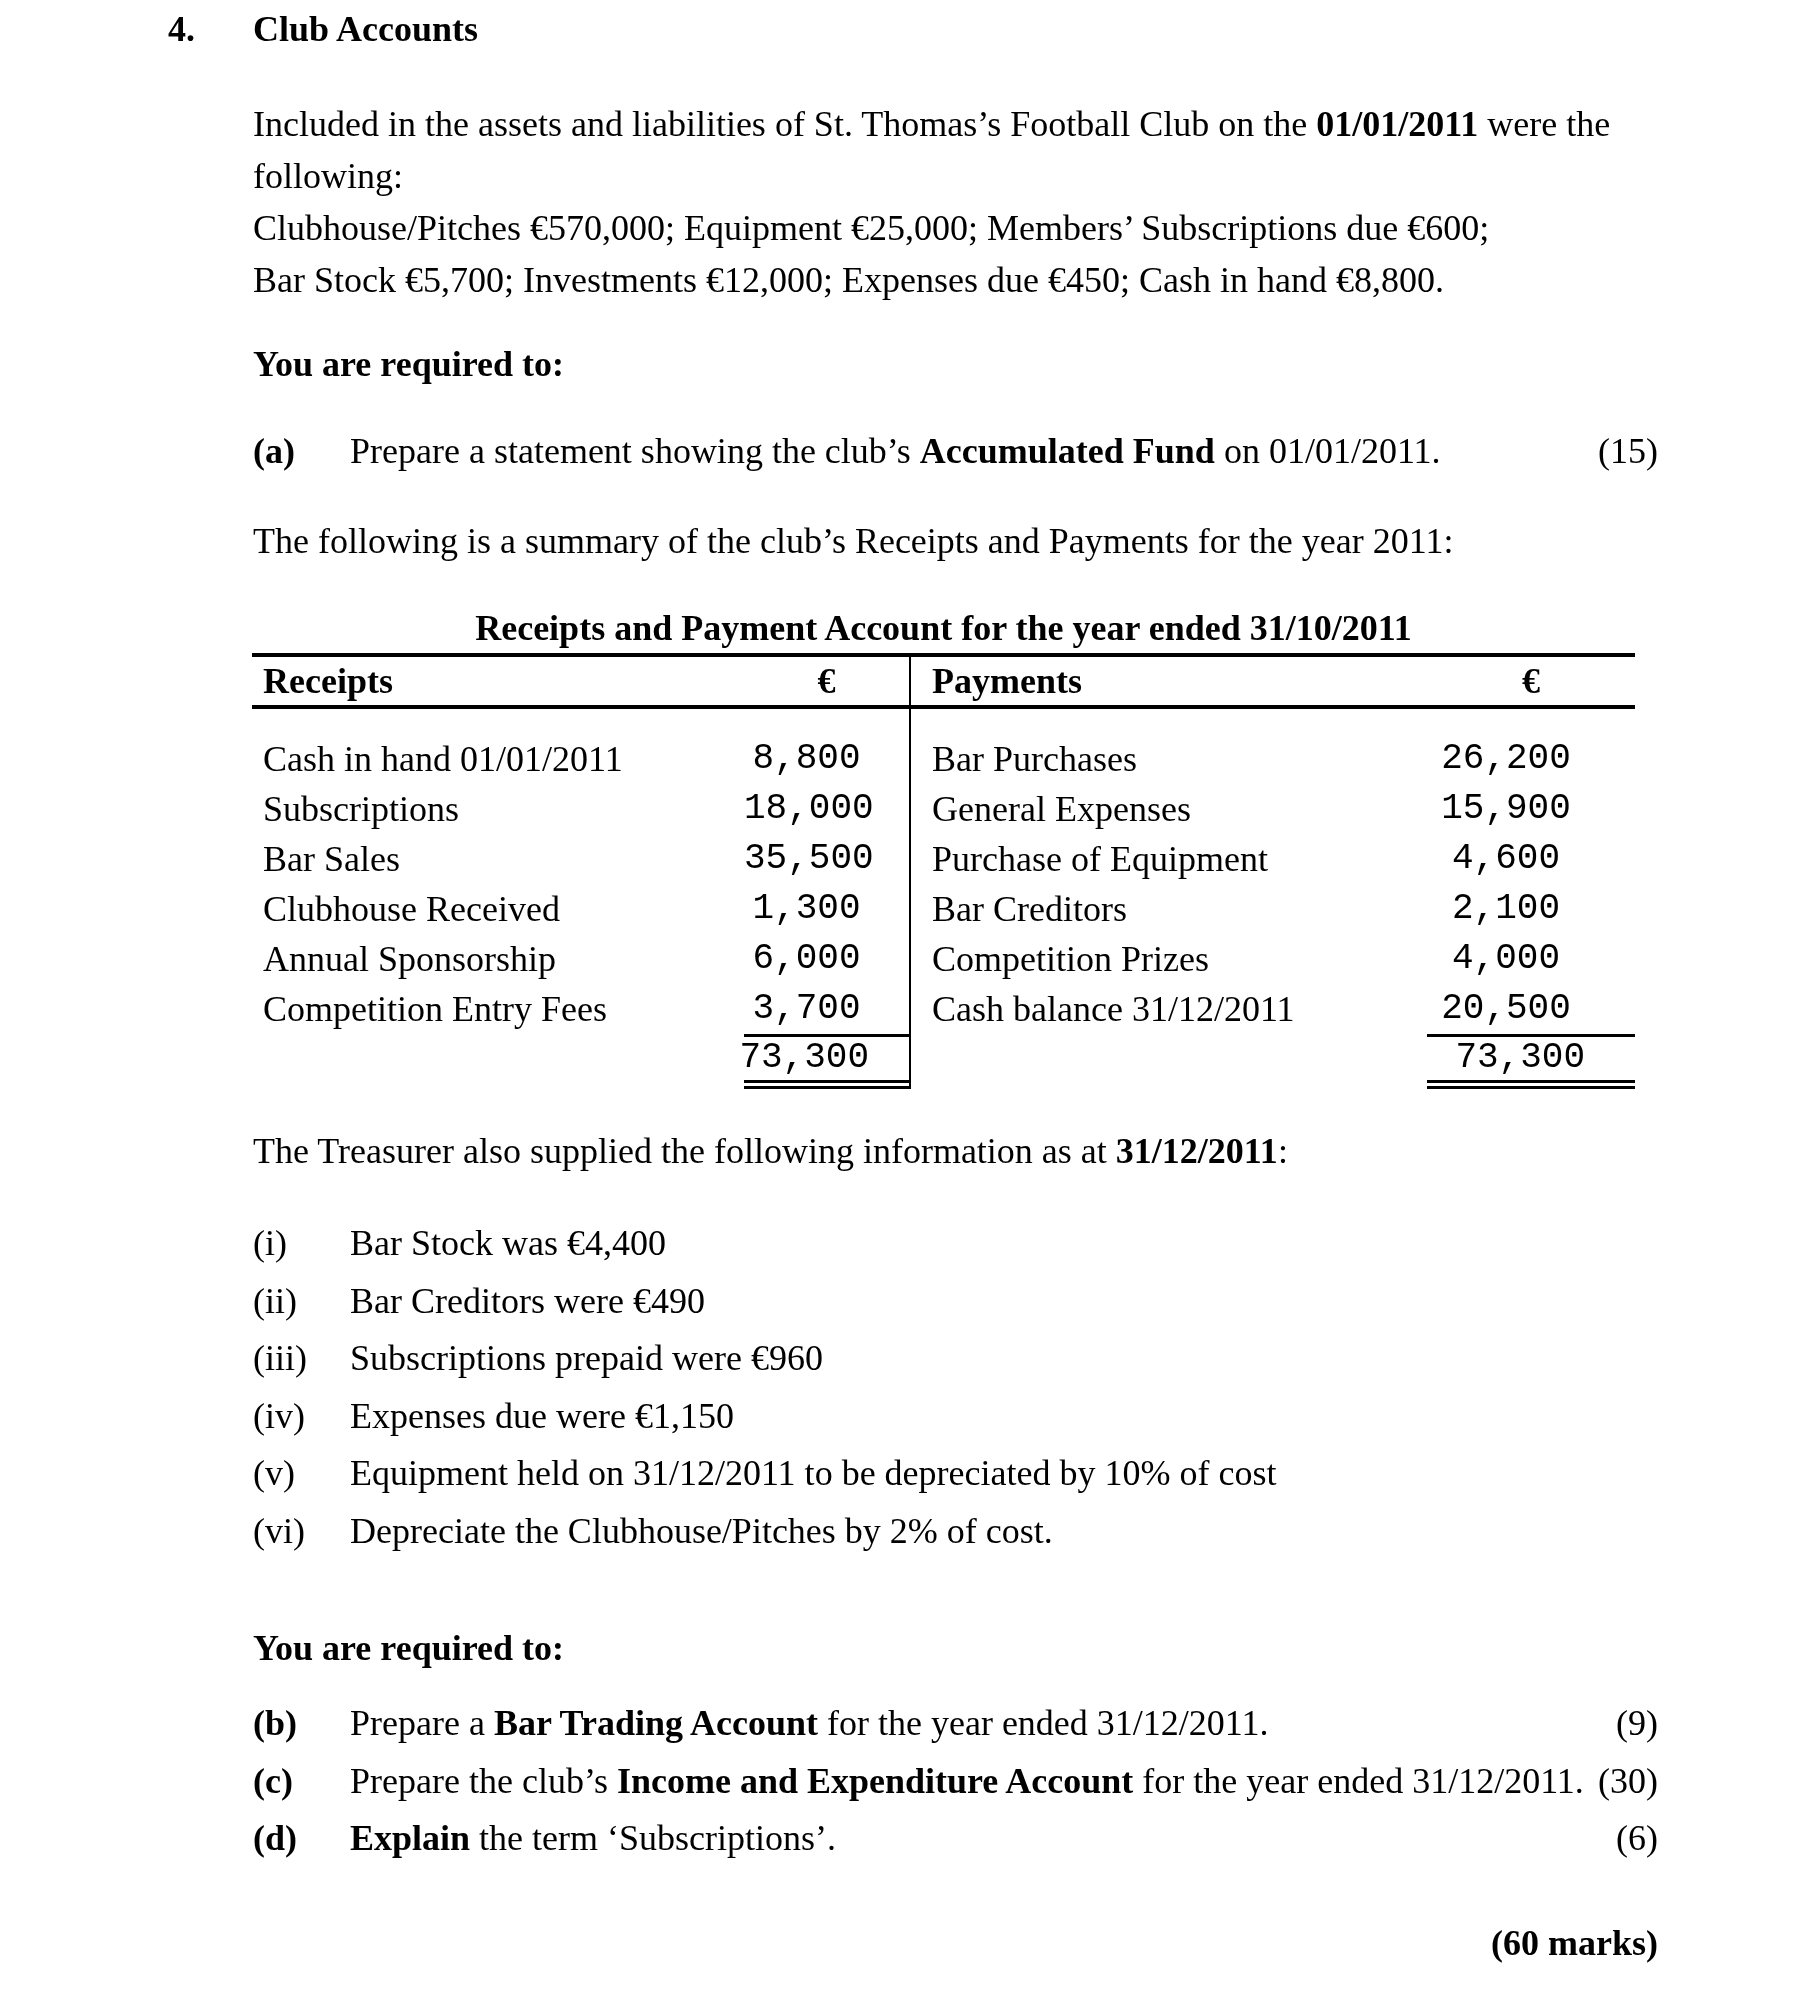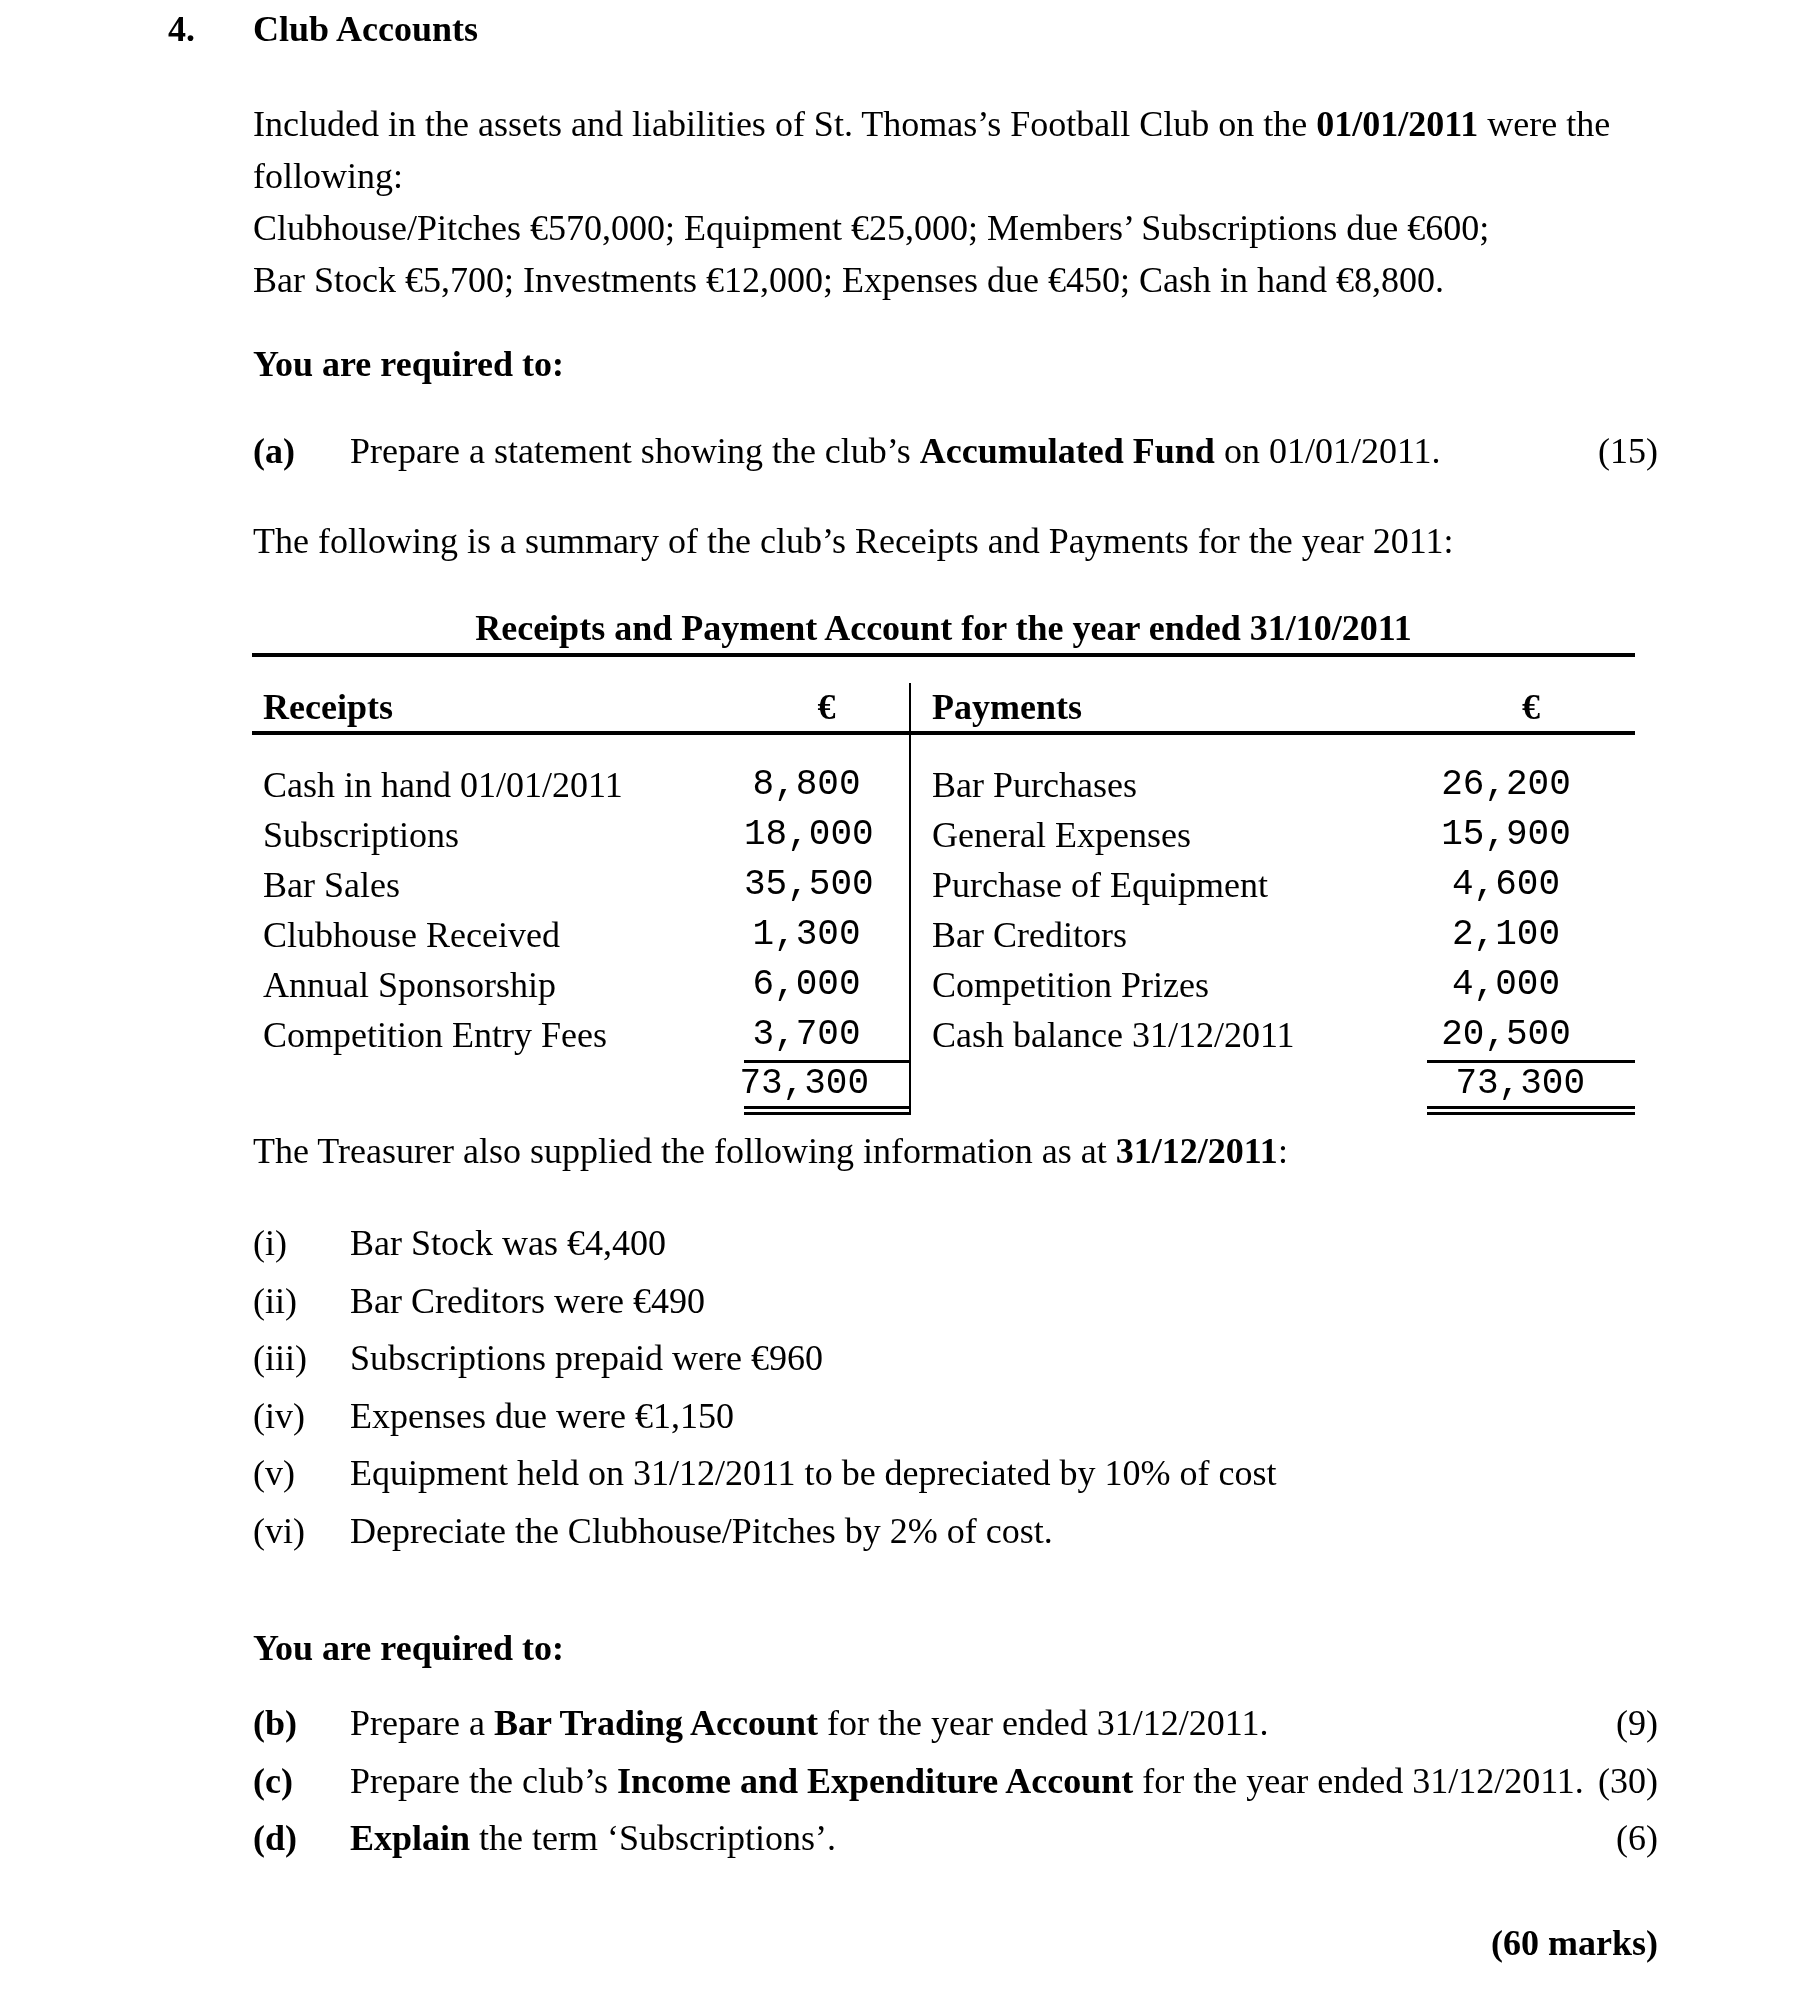--- a/index.html
+++ b/index.html
@@ -25,21 +25,21 @@
 
   
   .acct-title { width: 1383px; text-align: center; font-weight: bold; }
   .acct-table {
     position: absolute;
     left: 252px; top: 653px;
     width: 1383px;
     border-top: 4px solid #000;
     display: flex;
   }
-  .acct-col { box-sizing: border-box; margin-top: 26px; }
+  .acct-col { box-sizing: border-box; }
   .acct-col.left  { width: 659px; border-right: 2px solid #000; }
   .acct-col.right { width: 724px; }
   .acct-hdr {
     display: flex; align-items: center;
     height: 48px;
     border-bottom: 4px solid #000;
     font-weight: bold;
   }
   .acct-col.left  .acct-lbl { padding-left: 11px; }
   .acct-col.right .acct-lbl { padding-left: 21px; }

